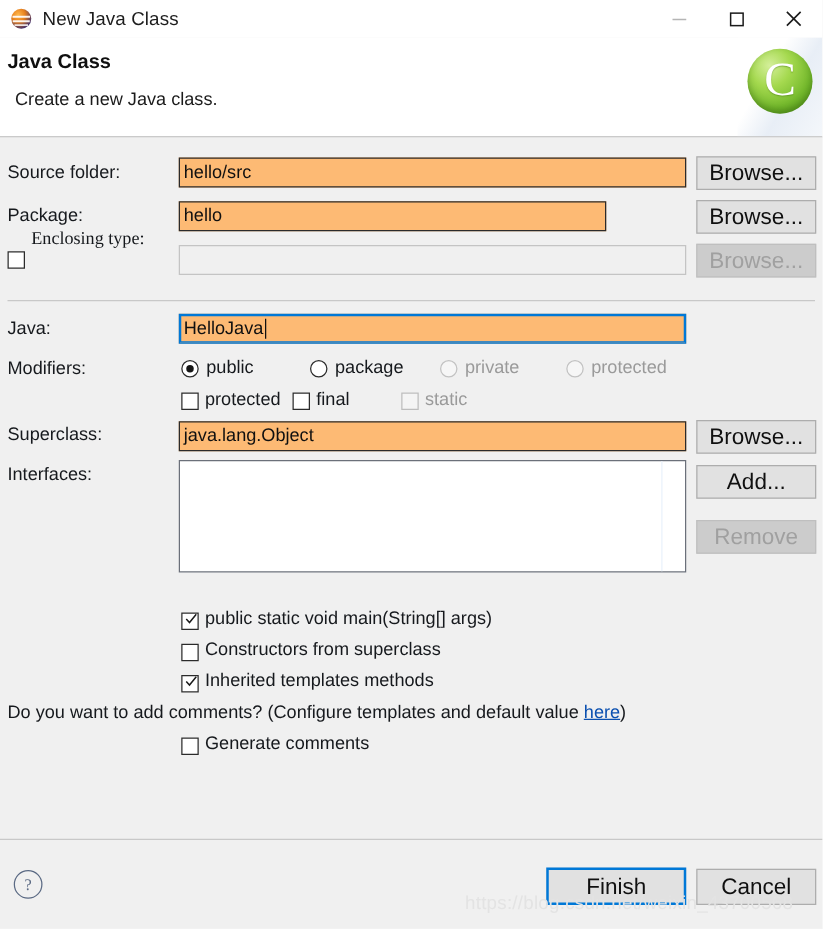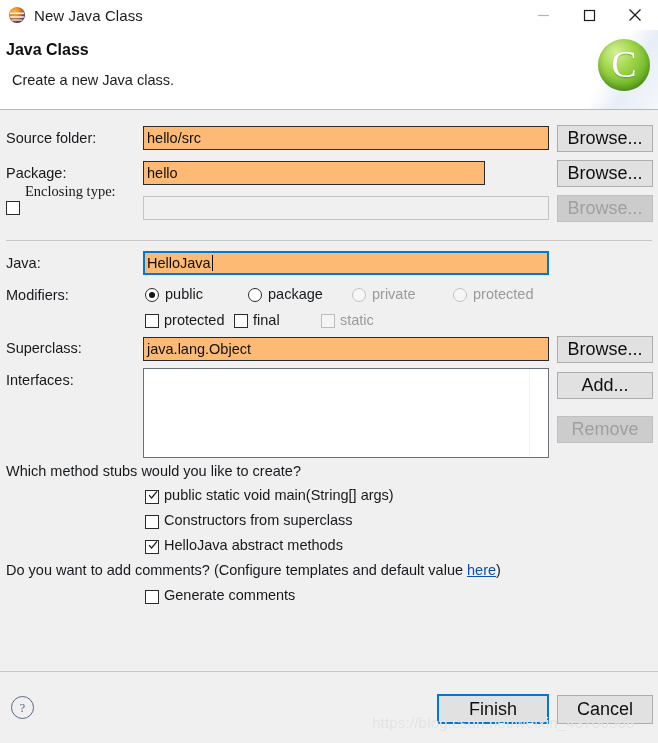--- a/index.html
+++ b/index.html
@@ -385,38 +385,37 @@
     </div>
     <div class="btn" style="left:557px; top:226px; width:96px;">Browse...</div>
 
     <div class="row-label" style="left:6px; top:262px;">Interfaces:</div>
     <div class="listbox" style="left:143px; top:258px; width:406px; height:90px;">
       <div class="vdiv"></div>
     </div>
     <div class="btn" style="left:557px; top:262px; width:96px;">Add...</div>
     <div class="btn disabled" style="left:557px; top:306px; width:96px;">Remove</div>
 
-    <div class="row-label" style="left:6px; top:353px;">Which method stubs would you like to create?</div>
 
     <div class="cb" style="left:145px; top:380px;">
       <svg class="tick" viewBox="0 0 12 12">
         <polyline points="2,6.2 4.6,9 10,2.4" fill="none" stroke="#1b1b1b" stroke-width="1.2"></polyline>
       </svg>
     </div>
     <div class="opt-label" style="left:164px; top:377px;">public static void main(String[] args)</div>
 
     <div class="cb" style="left:145px; top:405px;"></div>
     <div class="opt-label" style="left:164px; top:402px;">Constructors from superclass</div>
 
     <div class="cb" style="left:145px; top:430px;">
       <svg class="tick" viewBox="0 0 12 12">
         <polyline points="2,6.2 4.6,9 10,2.4" fill="none" stroke="#1b1b1b" stroke-width="1.2"></polyline>
       </svg>
     </div>
-    <div class="opt-label" style="left:164px; top:427px;">HelloJava abstract methods</div>
+    <div class="opt-label" style="left:164px; top:427px;">Inherited templates methods</div>
 
     <div class="row-label" style="left:6px; top:452px;">
       <span>Do you want to add comments? (Configure templates and default value </span><span class="link">here</span><span>)</span>
     </div>
 
     <div class="cb" style="left:145px; top:480px;"></div>
     <div class="opt-label" style="left:164px; top:477px;">Generate comments</div>
   </div>
 
   <div class="footer">

